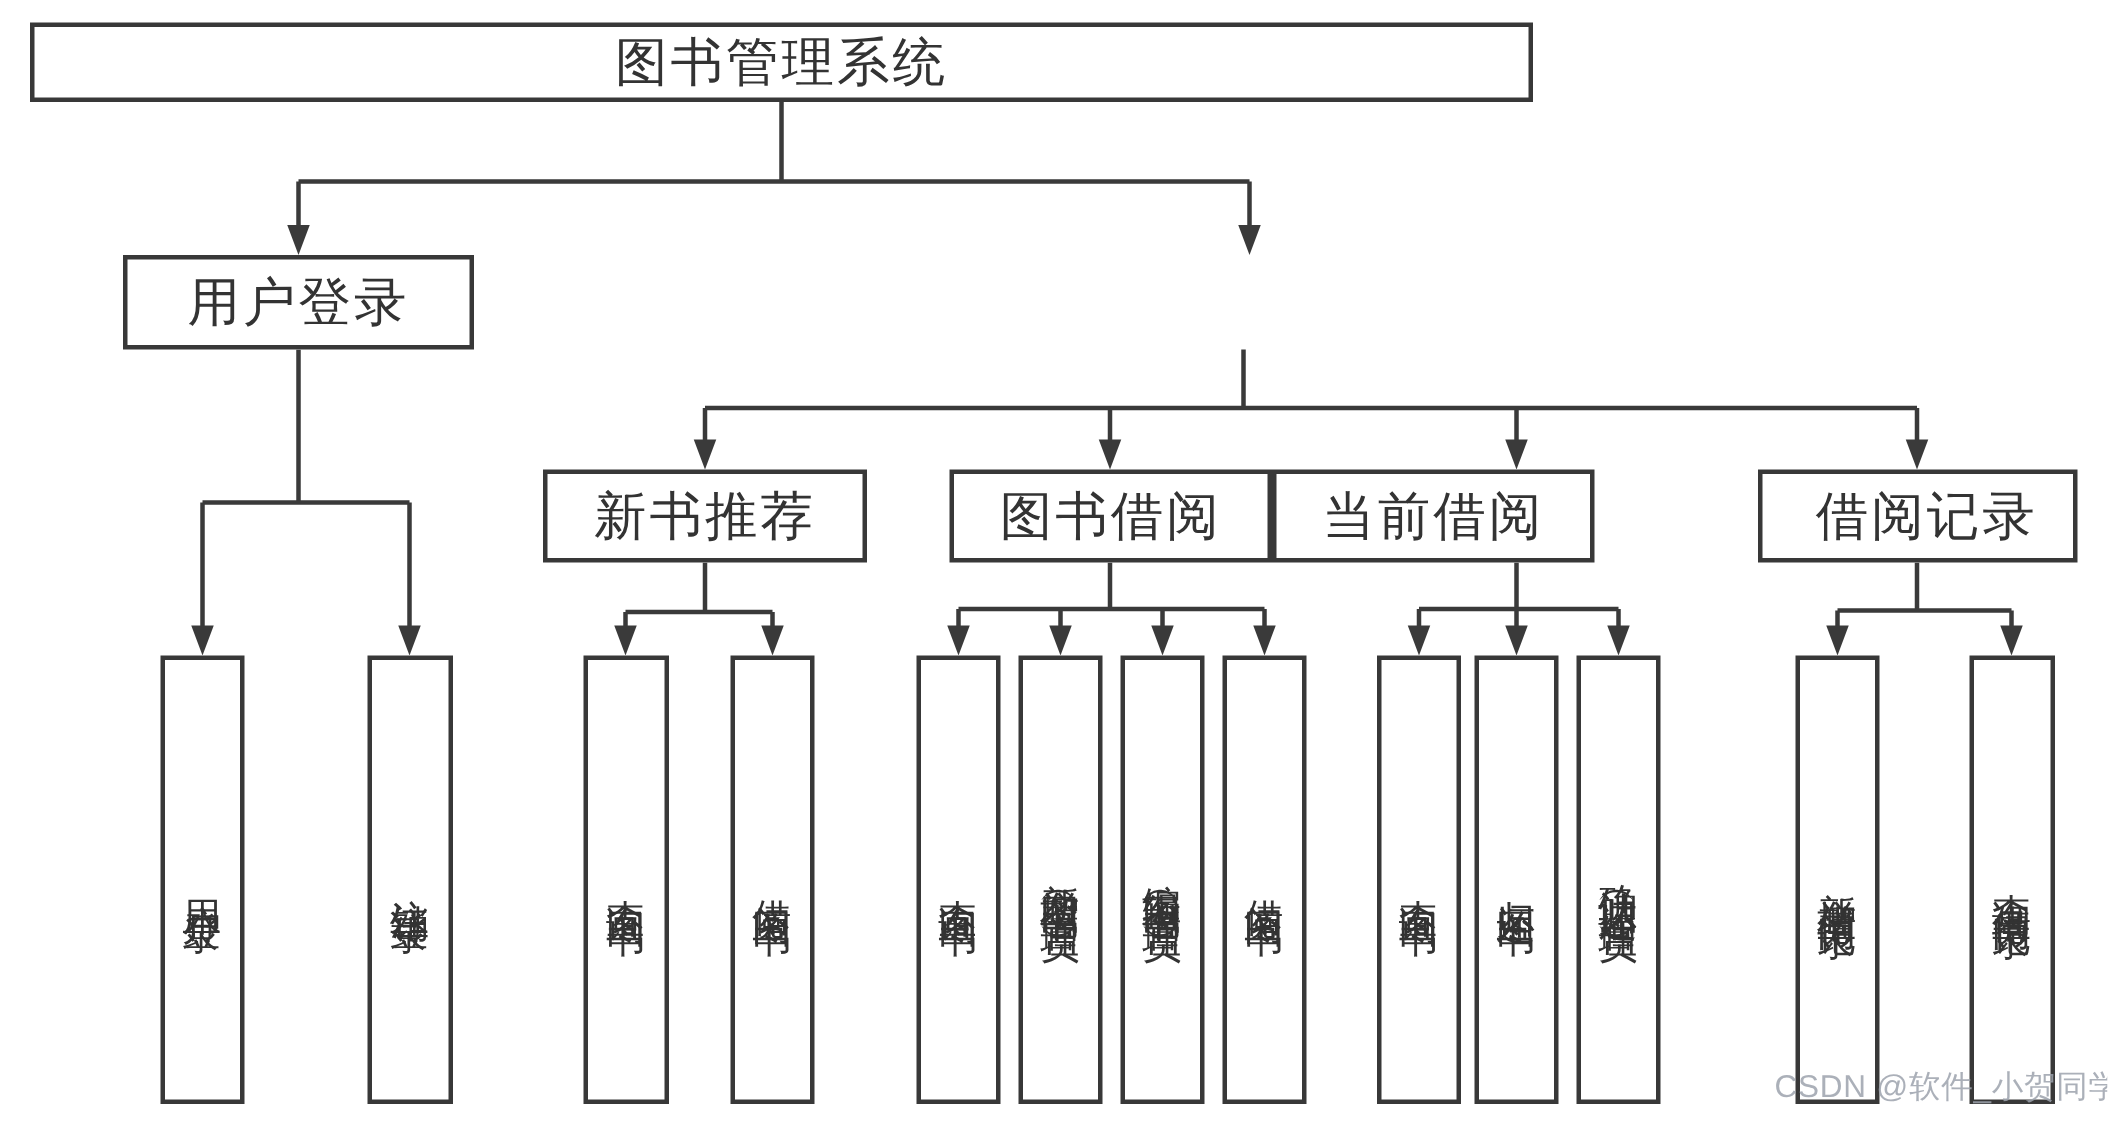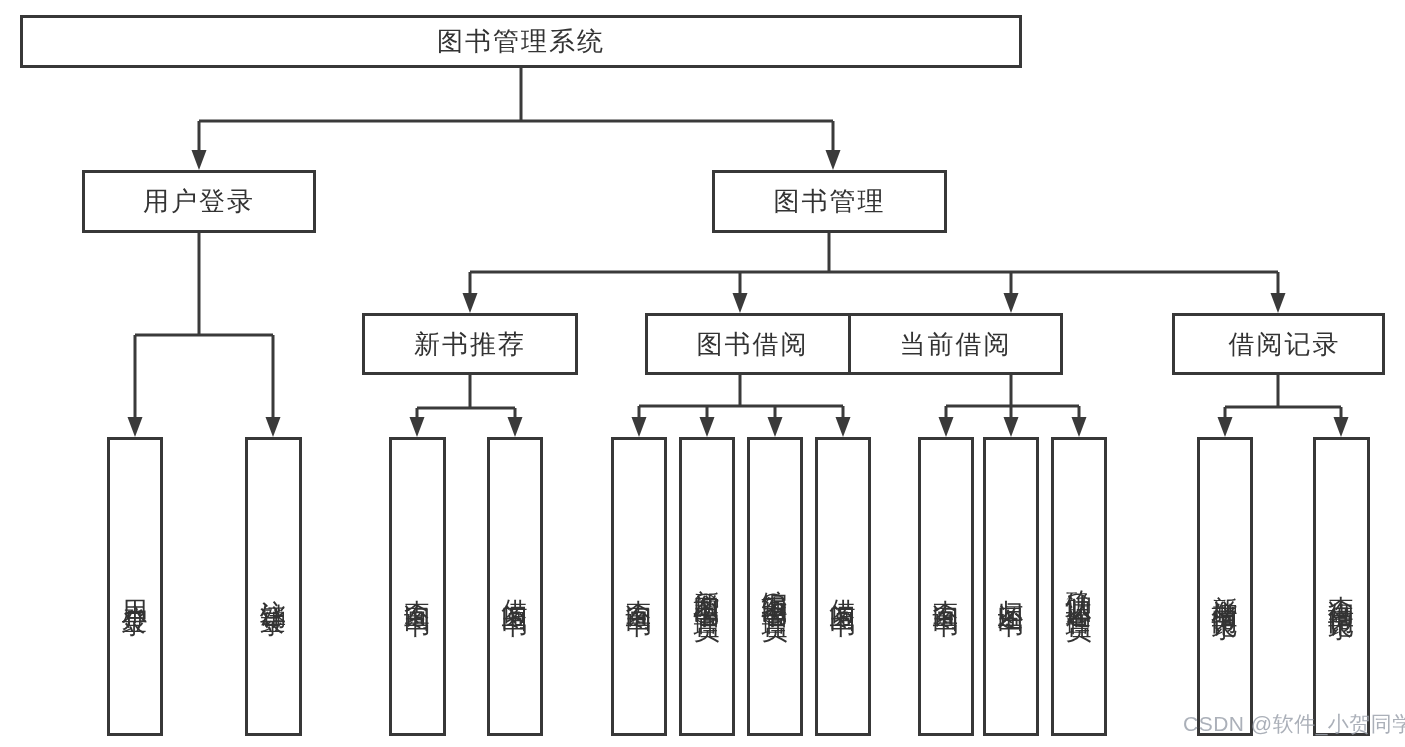--- a/index.html
+++ b/index.html
@@ -34,21 +34,21 @@
   .hnode, .vnode {
     position: absolute;
     box-sizing: border-box;
     border: 3px solid #383838;
     background: #ffffff;
     display: flex;
     align-items: center;
     justify-content: center;
   }
   .hnode {
-    font-size: 26px;
+    font-size: 35px;
     color: #333333;
     letter-spacing: 2px;
     white-space: nowrap;
   }
   .vnode .vtext {
     writing-mode: vertical-rl;
     text-orientation: mixed;
     font-size: 26px;
     line-height: 1;
     letter-spacing: 4px;
@@ -104,24 +104,23 @@
       M938.5 417 L953.5 417 L946 437 Z
       M1003.5 417 L1018.5 417 L1011 437 Z
       M1071.5 417 L1086.5 417 L1079 437 Z
       M1217.5 417 L1232.5 417 L1225 437 Z
       M1333.5 417 L1348.5 417 L1341 437 Z"></path>
   </svg>
 
   <div class="hnode" style="left:20px; top:15px; width:1002px; height:53px;">图书管理系统</div>
 
   <div class="hnode" style="left:82px; top:170px; width:234px; height:63px;">用户登录</div>
-  <div class="hnode" style="left:712px; top:170px; width:235px; height:63px;">图书管理</div>
 
   <div class="hnode" style="left:362px; top:313px; width:216px; height:62px;">新书推荐</div>
-  <div class="hnode" style="left:633px; top:313px; width:215px; height:62px;margin-left:12px;">图书借阅</div>
+  <div class="hnode" style="left:633px; top:313px; width:215px; height:62px;">图书借阅</div>
   <div class="hnode" style="left:848px; top:313px; width:215px; height:62px;">当前借阅</div>
   <div class="hnode" style="left:1172px; top:313px; width:213px; height:62px;padding-left:12px;">借阅记录</div>
 
   <div class="vnode" style="left:107px; top:437px; width:56px; height:299px;">
     <span class="vtext">用户登录</span>
   </div>
   <div class="vnode" style="left:245px; top:437px; width:57px; height:299px;">
     <span class="vtext">注销登录</span>
   </div>
 

